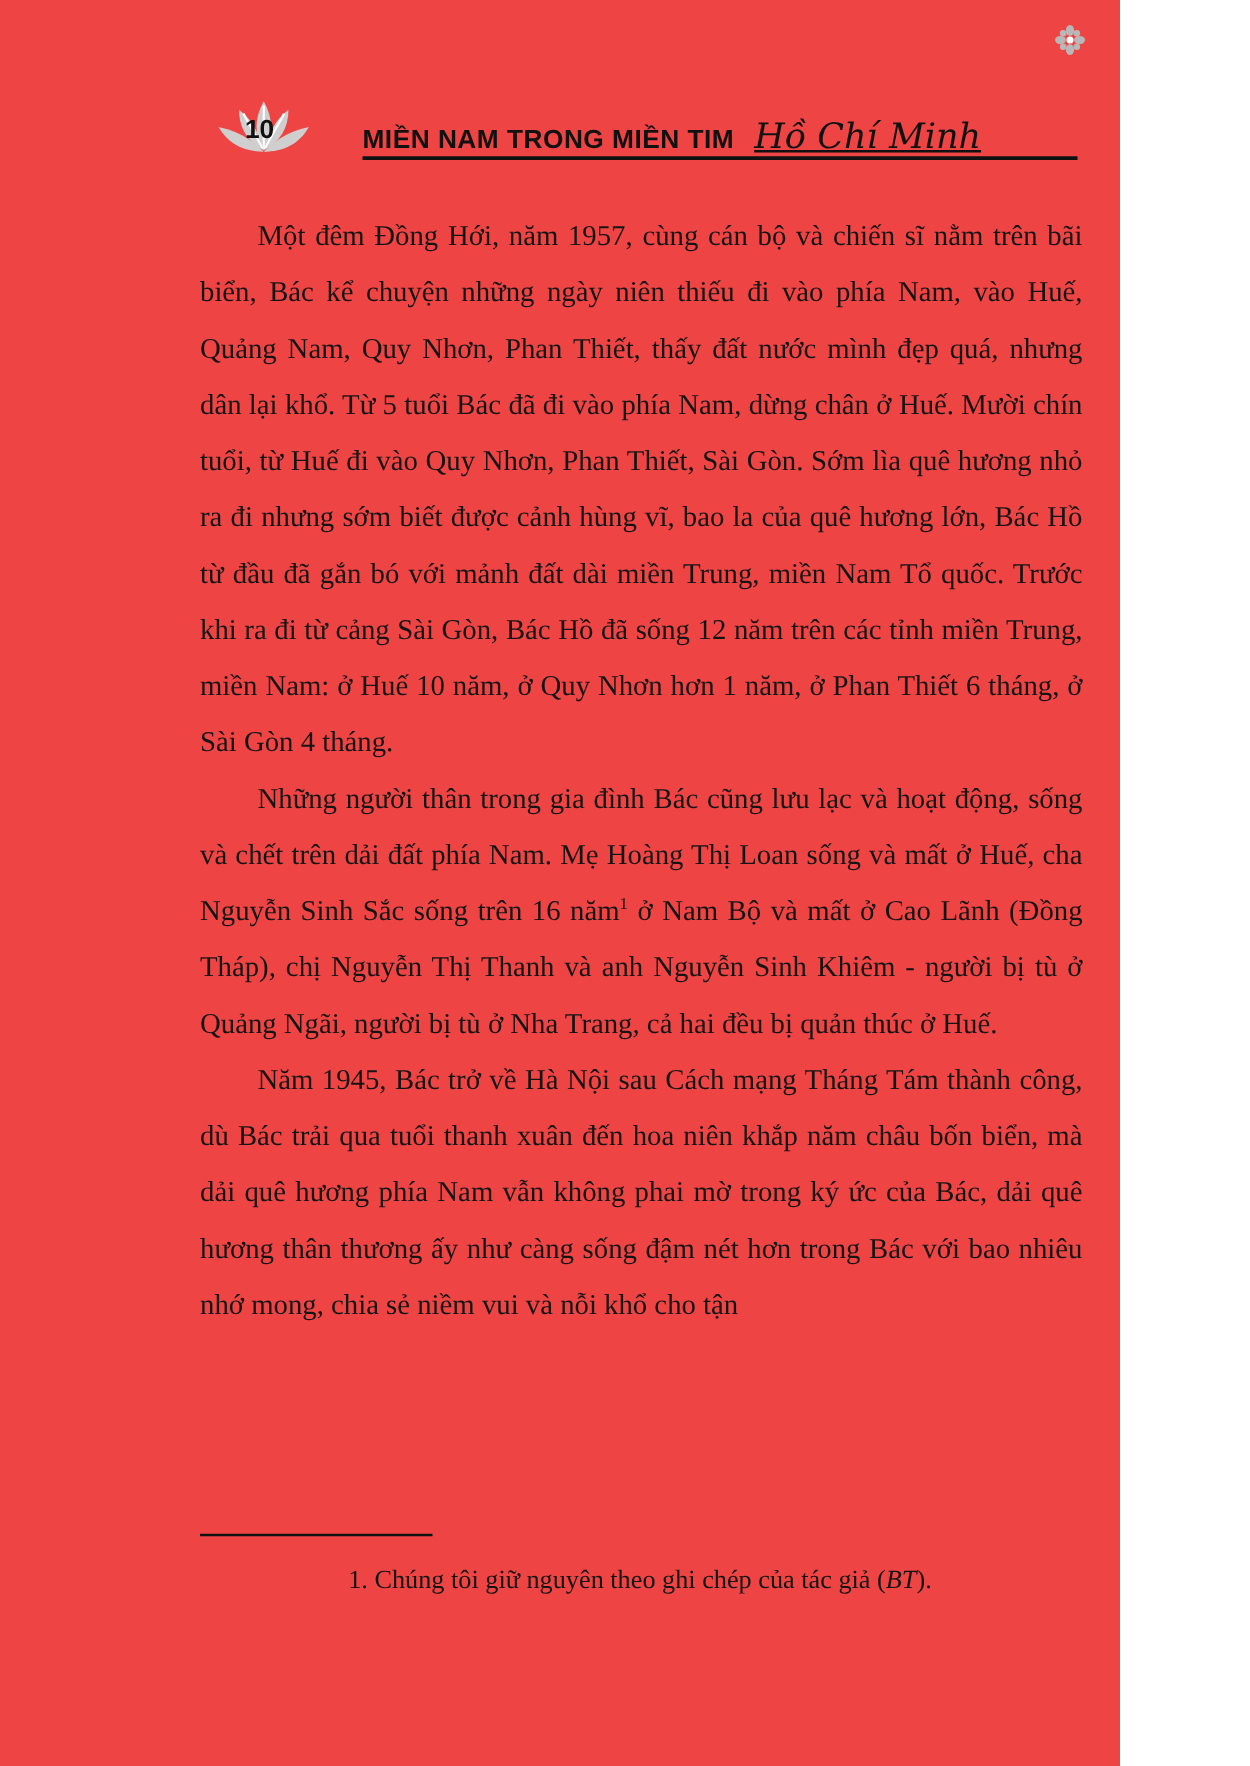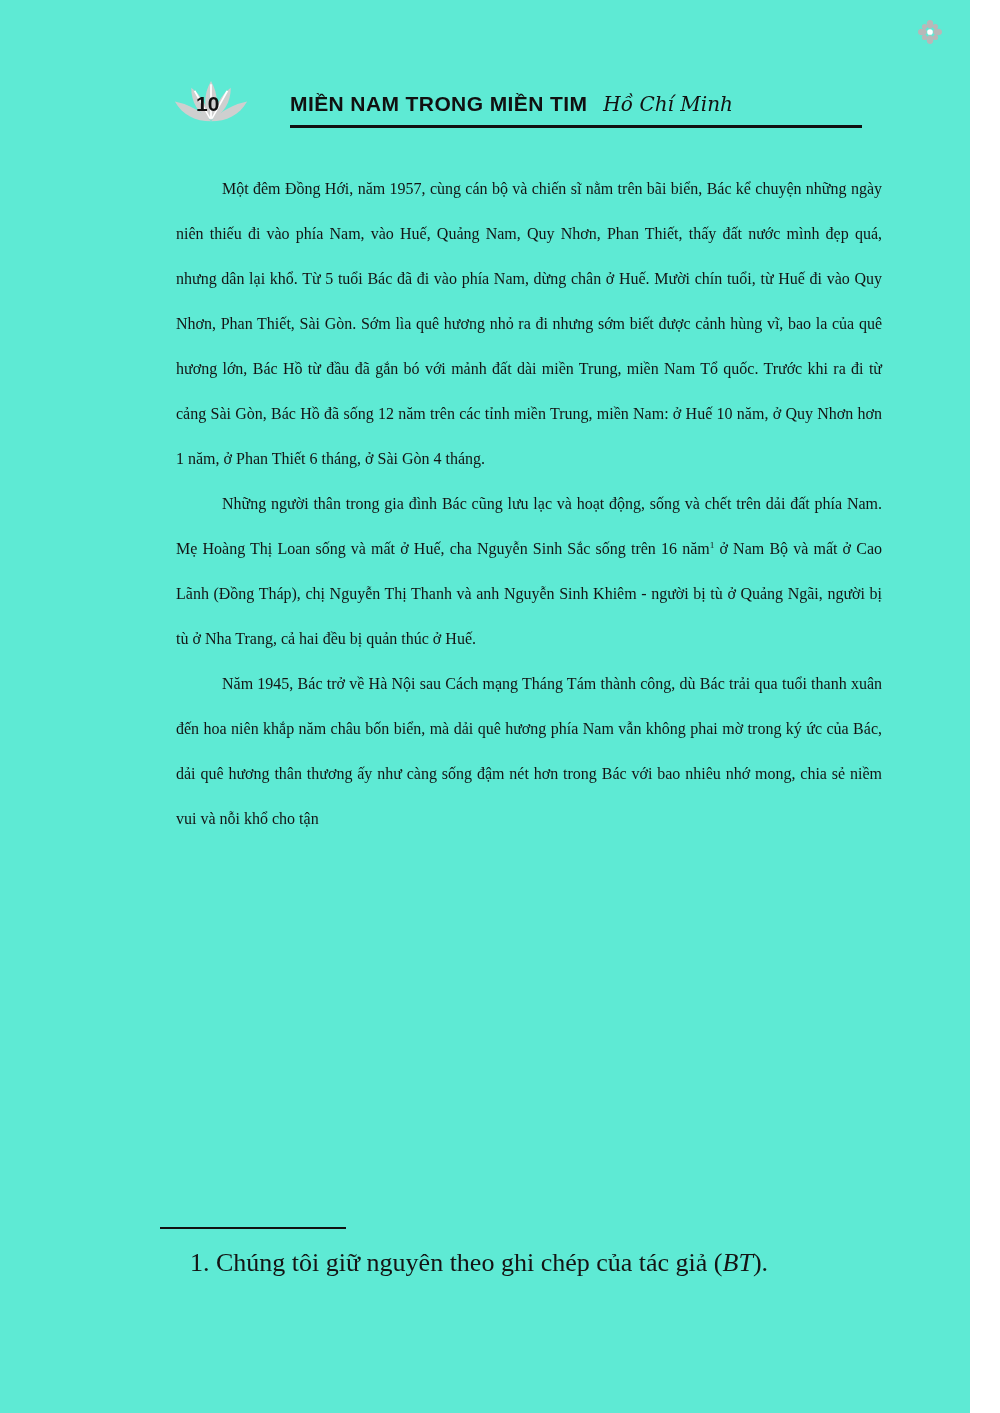--- a/index.html
+++ b/index.html
@@ -1,21 +1,21 @@
 <!DOCTYPE html>
 <html><head>
 <meta charset="utf-8">
 <style>
   * { box-sizing: border-box; }
   html, body { margin: 0; padding: 0; background: #ffffff; }
   .page {
     position: relative;
-    width: 970px;
+    width: 896px;
     height: 1413px;
-    background: #5eead4;
+    background: #ef4444;
     font-family: "Liberation Serif", serif;
     color: #141414;
     overflow: hidden;
   }
 
   
   .corner-ornament {
     position: absolute;
     top: 20px;
     right: 28px;
@@ -31,43 +31,43 @@
     font-family: "Liberation Sans", sans-serif;
     font-weight: bold; font-size: 21px; color: #111111;
   }
   .title-wrap { position: absolute; left: 130px; top: 14px; white-space: nowrap; }
   .title-main {
     font-family: "Liberation Sans", sans-serif;
     font-weight: bold; font-size: 21px; letter-spacing: 0.4px; color: #111111;
   }
   .title-script {
     font-family: "DejaVu Serif", serif;
-    font-style: italic; font-size: 20px; margin-left: 12px; color: #111111;
+    font-style: italic; font-size: 28px; margin-left: 12px; color: #111111; text-decoration: underline;
   }
   .header-rule {
     position: absolute; left: 130px; top: 47px; width: 572px; height: 3px;
     background: #111111;
   }
 
   
   .body-text {
-    position: absolute; left: 176px; top: 166px; width: 706px;
-    font-size: 16px; line-height: 45px; text-align: justify;
+    position: absolute; left: 160px; top: 166px; width: 706px;
+    font-size: 23px; line-height: 45px; text-align: justify;
   }
   .body-text p { margin: 0; text-indent: 46px; }
   .body-text sup { font-size: 0.58em; line-height: 0; vertical-align: super; }
 
   
   .footnote-rule {
     position: absolute; left: 160px; top: 1227px; width: 186px; height: 2px;
     background: #111111;
   }
   .footnote {
-    position: absolute; left: 160px; top: 1248px; width: 706px;
-    font-size: 26px; line-height: 30px; padding-left: 30px;
+    position: absolute; left: 144px; top: 1248px; width: 706px;
+    font-size: 21px; line-height: 30px; padding-left: 30px; text-align: center;
   }
   .footnote .it { font-style: italic; }
 </style>
 </head>
 <body>
 
 <div class="page">
 
   <div class="corner-ornament">
     <svg width="24" height="24" viewBox="0 0 22 22" aria-hidden="true">

